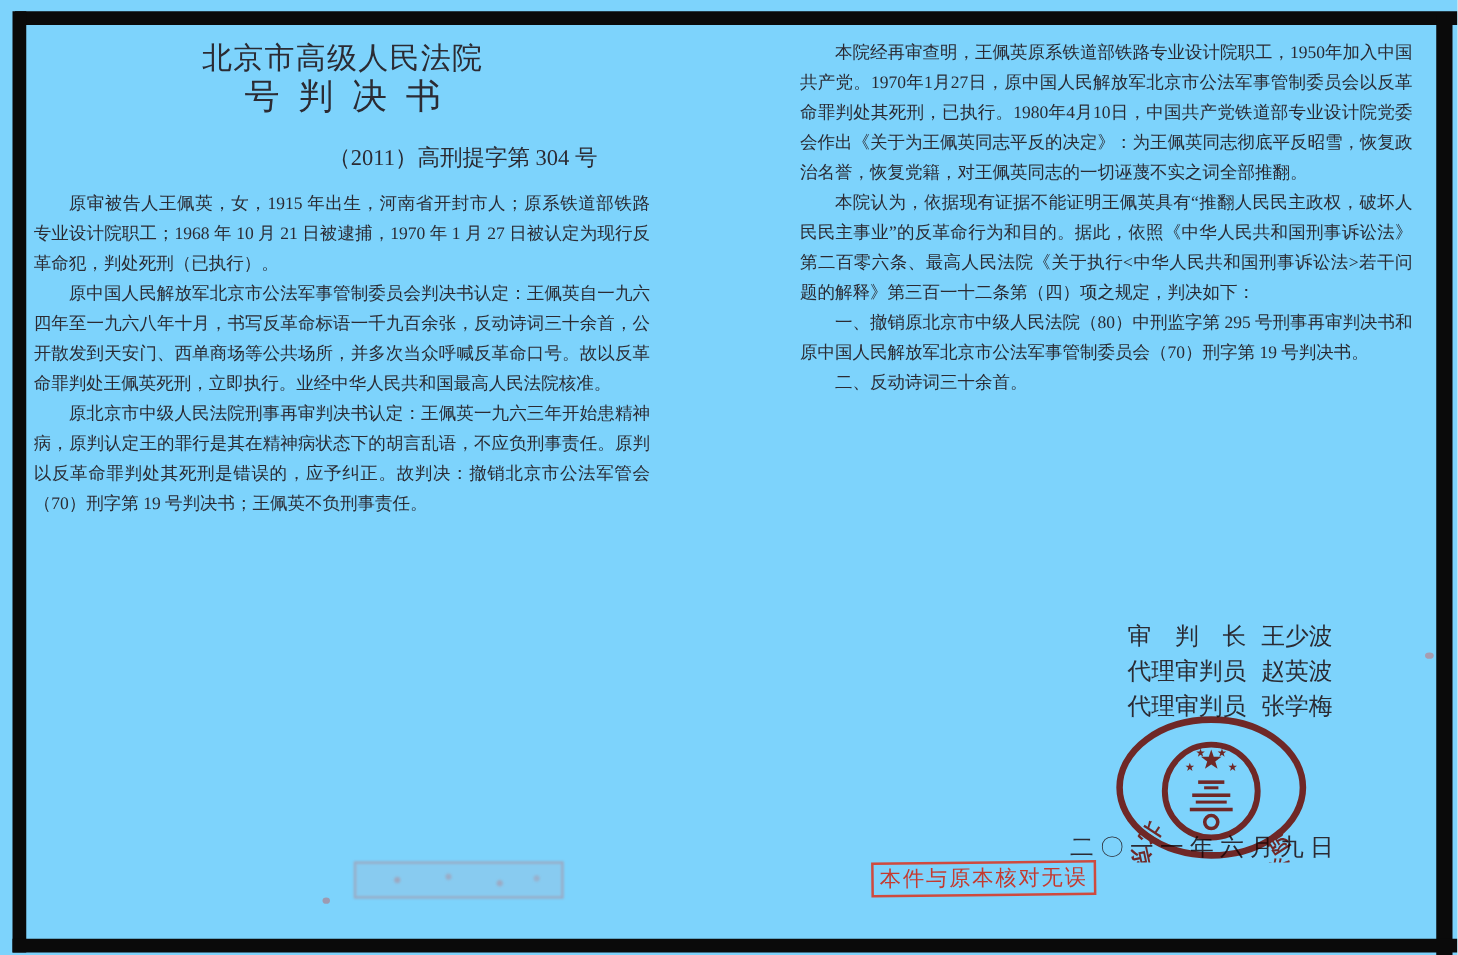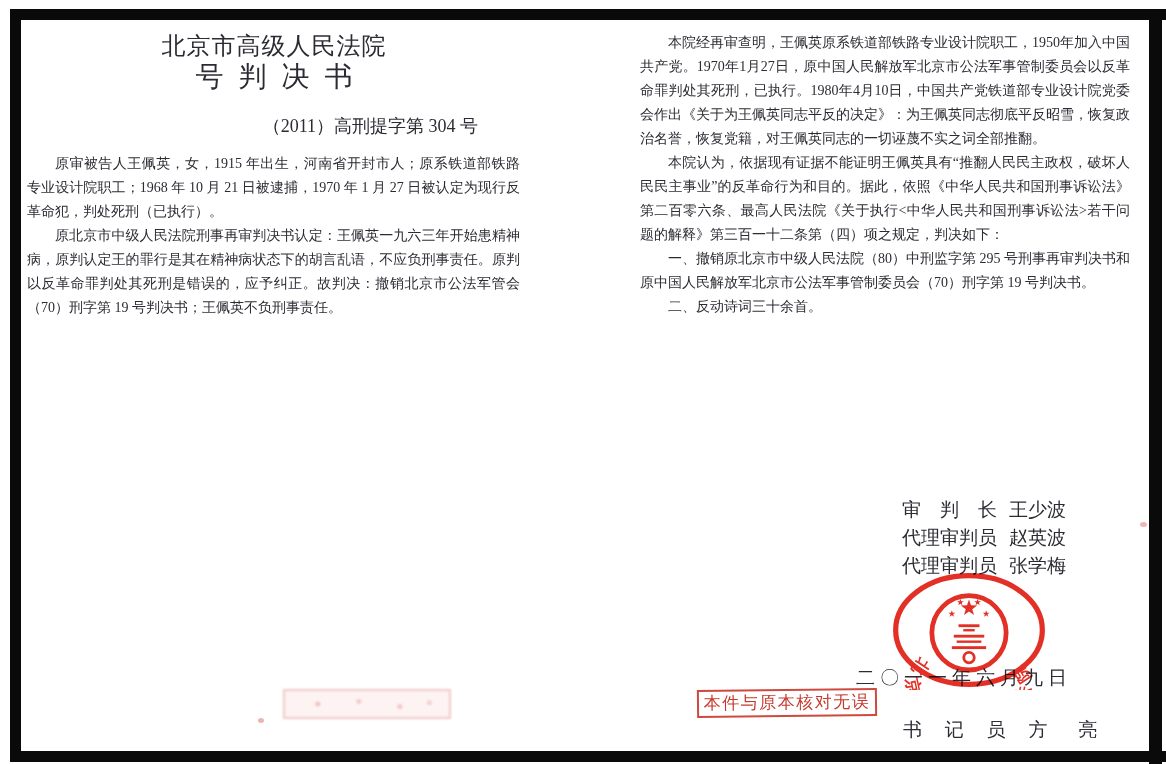--- a/index.html
+++ b/index.html
@@ -1,21 +1,21 @@
 <!DOCTYPE html>
 <html><head>
 <meta charset="utf-8">
 <style>
   * { margin: 0; padding: 0; box-sizing: border-box; }
   html,body { background:#e8e8e8; }
   .page {
     position: relative;
     width: 1166px;
     height: 764px;
-    background: #ffffff;
+    background: #7dd3fc;
     overflow: hidden;
     font-family: "Liberation Serif", "DejaVu Serif", serif;
     color: #2b2b33;
     text-decoration: underline;
   }
   
   .frame-bar { position:absolute; background:#0a0a0a; }
   .frame-top    { left:12px; top:9px;  right:0; height:11px; }
   .frame-left   { left:10px; top:9px;  width:11px; bottom:2px; }
   .frame-right  { right:4px; top:12px; width:13px; bottom:0; }
@@ -96,20 +96,21 @@
   <div class="frame-bar frame-left"></div>
   <div class="frame-bar frame-right"></div>
   <div class="frame-bar frame-bottom"></div>
 
   <div class="title-court">北京市高级人民法院</div>
   <div class="title-doc">号判决书</div>
   <div class="case-number">（2011）高刑提字第 304 号</div>
 
   <div class="col-left body-text">
     <p>原审被告人王佩英，女，1915 年出生，河南省开封市人；原系铁道部铁路专业设计院职工；1968 年 10 月 21 日被逮捕，1970 年 1 月 27 日被认定为现行反革命犯，判处死刑（已执行）。</p>
+    <p>原中国人民解放军北京市公法军事管制委员会判决书认定：王佩英自一九六四年至一九六八年十月，书写反革命标语一千九百余张，反动诗词三十余首，公开散发到天安门、西单商场等公共场所，并多次当众呼喊反革命口号。故以反革命罪判处王佩英死刑，立即执行。业经中华人民共和国最高人民法院核准。</p>
     <p>原北京市中级人民法院刑事再审判决书认定：王佩英一九六三年开始患精神病，原判认定王的罪行是其在精神病状态下的胡言乱语，不应负刑事责任。原判以反革命罪判处其死刑是错误的，应予纠正。故判决：撤销北京市公法军管会（70）刑字第 19 号判决书；王佩英不负刑事责任。</p>
   </div>
 
   <div class="col-right body-text">
     <p>本院经再审查明，王佩英原系铁道部铁路专业设计院职工，1950年加入中国共产党。1970年1月27日，原中国人民解放军北京市公法军事管制委员会以反革命罪判处其死刑，已执行。1980年4月10日，中国共产党铁道部专业设计院党委会作出《关于为王佩英同志平反的决定》：为王佩英同志彻底平反昭雪，恢复政治名誉，恢复党籍，对王佩英同志的一切诬蔑不实之词全部推翻。</p>
     <p>本院认为，依据现有证据不能证明王佩英具有“推翻人民民主政权，破坏人民民主事业”的反革命行为和目的。据此，依照《中华人民共和国刑事诉讼法》第二百零六条、最高人民法院《关于执行&lt;中华人民共和国刑事诉讼法&gt;若干问题的解释》第三百一十二条第（四）项之规定，判决如下：</p>
     <p>一、撤销原北京市中级人民法院（80）中刑监字第 295 号刑事再审判决书和原中国人民解放军北京市公法军事管制委员会（70）刑字第 19 号判决书。</p>
     <p>二、反动诗词三十余首。</p>
   </div>
 
@@ -120,23 +121,20 @@
     <div class="sig-row">
       <span class="sig-role">代理审判员</span><span class="sig-name">赵英波</span>
     </div>
     <div class="sig-row">
       <span class="sig-role">代理审判员</span><span class="sig-name">张学梅</span>
     </div>
   </div>
 
   <div class="date-line">二〇一一年六月九日</div>
 
-  <div class="clerk-line">
-    <span class="clerk-role">书 记 员</span><span class="clerk-name">方 亮</span>
-  </div>
 
   <div class="verify-stamp">本件与原本核对无误</div>
 
   <div class="bleed-mark"></div>
   <div class="bleed-dot"></div>
   <div class="edge-speck"></div>
 
   <svg class="court-seal" width="162" height="120" viewBox="0 0 170 126" xmlns="http://www.w3.org/2000/svg">
     <defs>
       <path id="star" d="M0,-9 L2.1,-2.9 L8.6,-2.8 L3.4,1.1 L5.3,7.3 L0,3.6 L-5.3,7.3 L-3.4,1.1 L-8.6,-2.8 L-2.1,-2.9 Z"></path>

